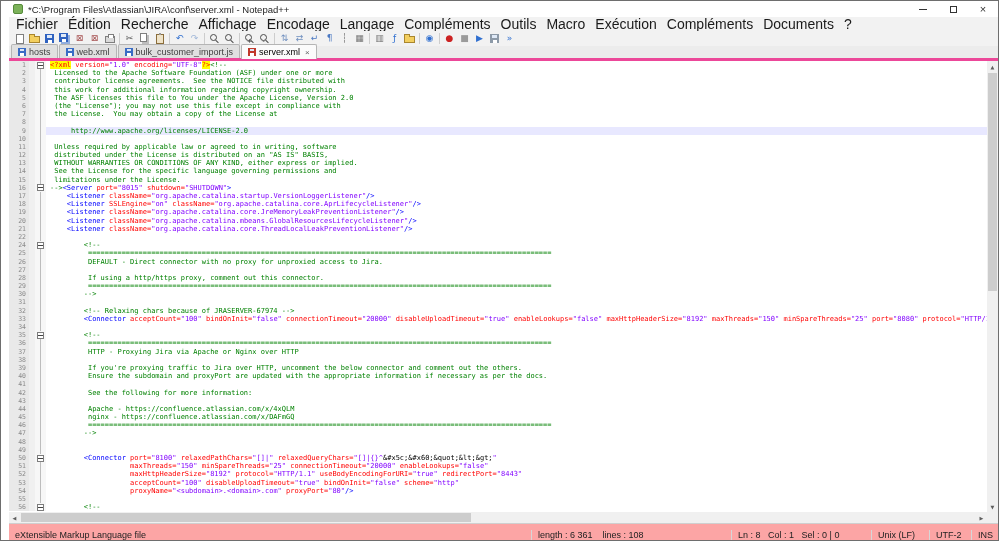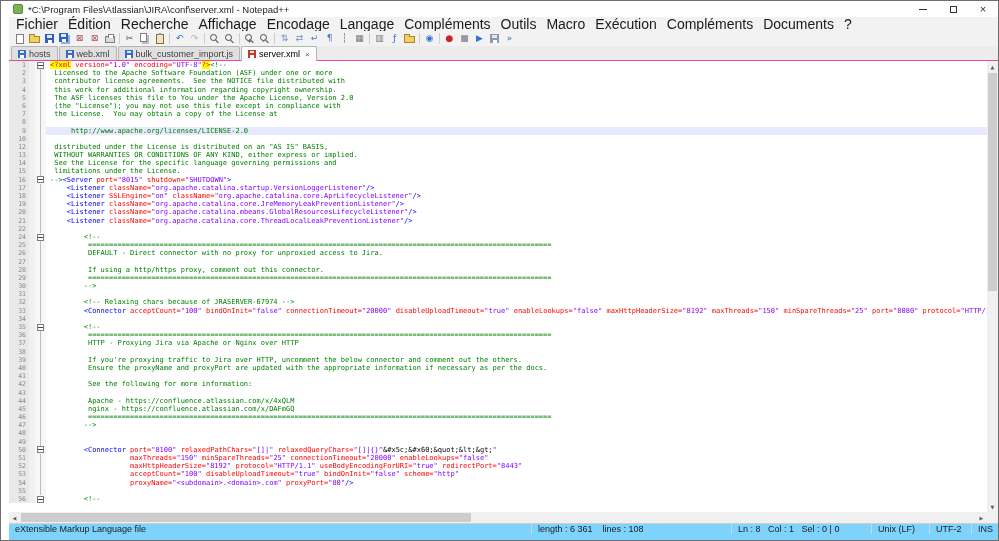--- a/index.html
+++ b/index.html
@@ -36,21 +36,21 @@
   .i-print { width:10px; height:7px; background:#d9d9d9; border:1px solid #7f7f7f; position:relative; margin-top:2px; }
   .i-print::before { content:""; position:absolute; top:-3px; left:2px; width:4px; height:3px; background:#fff; border:1px solid #7f7f7f; border-bottom:none; }
   .i-clip { width:8px; height:10px; background:#efe3c8; border:1px solid #8a6d3b; position:relative; }
   .i-clip::before { content:""; position:absolute; top:-2px; left:2px; width:2px; height:2px; background:#9a9a9a; }
   .i-mag { width:7px; height:7px; border:1px solid #4a4a4a; border-radius:50%; position:relative; margin:-2px 2px 0 0; }
   .i-mag::after { content:""; position:absolute; width:4px; height:1px; background:#4a4a4a; transform:rotate(45deg); right:-3px; bottom:-2px; }
   .i-mag.plus::before { content:"+"; position:absolute; top:-1.5px; left:1px; font-size:6px; color:#333; }
   .i-mag.minus::before { content:"-"; position:absolute; top:-1.5px; left:1.5px; font-size:6px; color:#333; }
 
   
-  .tabbar { height:15px; flex:none; background:#ececec; display:flex; align-items:flex-end; padding-left:2px; border-bottom:1px solid #ec4899; }
+  .tabbar { height:15px; flex:none; background:#ececec; display:flex; align-items:flex-end; padding-left:2px; border-bottom:3px solid #ec4899; }
   .tab { display:flex; align-items:center; gap:3px; height:14px; padding:0 6px; background:#e0e0e0; border:1px solid #b5b5b5; border-bottom:none; border-radius:2px 2px 0 0; margin-right:1px; font-size:9px; color:#404040; white-space:nowrap; }
   .tab.active { background:#fbfbfb; color:#000; height:15px; margin-bottom:-1px; }
   .tab-disk { width:8px; height:8px; flex:none; background:#3a6cc4; position:relative; }
   .tab-disk::before { content:""; position:absolute; top:1px; left:2px; width:4px; height:2px; background:#dbe6f5; }
   .tab-disk::after { content:""; position:absolute; bottom:0; left:2px; width:4px; height:3px; background:#fff; }
   .tab-disk.mod { background:#c0392b; }
   .tab-close { font-size:8px; color:#666; margin-left:2px; }
 
   
   .editor { flex:1; min-height:0; position:relative; background:#fff; }
@@ -78,21 +78,21 @@
   .varrow { position:absolute; left:0; width:11px; height:11px; display:flex; align-items:center; justify-content:center; font-size:5px; color:#5f5f5f; font-family:"DejaVu Sans",sans-serif; }
   .varrow.up { top:0; } .varrow.down { bottom:0; }
   .vthumb { position:absolute; left:1px; right:1px; top:12px; height:218px; background:#cdcdcd; }
   .hscroll { position:absolute; left:0; right:11px; bottom:0; height:11px; background:#f0f0f0; }
   .harrow { position:absolute; top:0; width:11px; height:11px; display:flex; align-items:center; justify-content:center; font-size:5px; color:#5f5f5f; font-family:"DejaVu Sans",sans-serif; }
   .harrow.left { left:0; } .harrow.right { right:0; }
   .hthumb { position:absolute; top:1px; bottom:1px; left:12px; width:450px; background:#cdcdcd; }
   .scorner { position:absolute; right:0; bottom:0; width:11px; height:11px; background:#f0f0f0; }
 
   
-  .statusbar { height:17px; flex:none; background:#7dd3fc; border-top:1px solid #cfcfcf; display:flex; align-items:flex-start; font-size:9px; color:#222; }
+  .statusbar { height:17px; flex:none; background:#fca5a5; border-top:1px solid #cfcfcf; display:flex; align-items:flex-end; font-size:9px; color:#222; }
   .sb { padding:0 6px; border-right:1px solid #d6d6d6; display:flex; align-items:center; white-space:pre; overflow:hidden; }
   .sb.s1 { flex:1; }
   .sb.s2 { width:200px; flex:none; }
   .sb.s3 { width:140px; flex:none; }
   .sb.s4 { width:58px; flex:none; }
   .sb.s5 { width:42px; flex:none; }
   .sb.s6 { width:26px; flex:none; border-right:none; }
 </style>
 </head>
 <body>
@@ -222,20 +222,21 @@
         <div class="crow"><span class="lnum">1</span><span class="bmark"></span><span class="fmargin"><i class="fbox"></i></span><span class="ctext"><span class="s-pi">&lt;?xml</span><span class="s-k"> </span><span class="s-a">version=</span><span class="s-v">"1.0"</span><span class="s-k"> </span><span class="s-a">encoding=</span><span class="s-v">"UTF-8"</span><span class="s-pi">?&gt;</span><span class="s-c">&lt;!--</span></span></div>
         <div class="crow"><span class="lnum">2</span><span class="bmark"></span><span class="fmargin"><i class="fline"></i></span><span class="ctext"><span class="s-c"> Licensed to the Apache Software Foundation (ASF) under one or more</span></span></div>
         <div class="crow"><span class="lnum">3</span><span class="bmark"></span><span class="fmargin"><i class="fline"></i></span><span class="ctext"><span class="s-c"> contributor license agreements.  See the NOTICE file distributed with</span></span></div>
         <div class="crow"><span class="lnum">4</span><span class="bmark"></span><span class="fmargin"><i class="fline"></i></span><span class="ctext"><span class="s-c"> this work for additional information regarding copyright ownership.</span></span></div>
         <div class="crow"><span class="lnum">5</span><span class="bmark"></span><span class="fmargin"><i class="fline"></i></span><span class="ctext"><span class="s-c"> The ASF licenses this file to You under the Apache License, Version 2.0</span></span></div>
         <div class="crow"><span class="lnum">6</span><span class="bmark"></span><span class="fmargin"><i class="fline"></i></span><span class="ctext"><span class="s-c"> (the "License"); you may not use this file except in compliance with</span></span></div>
         <div class="crow"><span class="lnum">7</span><span class="bmark"></span><span class="fmargin"><i class="fline"></i></span><span class="ctext"><span class="s-c"> the License.  You may obtain a copy of the License at</span></span></div>
         <div class="crow"><span class="lnum">8</span><span class="bmark"></span><span class="fmargin"><i class="fline"></i></span><span class="ctext"></span></div>
         <div class="crow"><span class="lnum">9</span><span class="bmark"></span><span class="fmargin"><i class="fline"></i></span><span class="ctext cur"><span class="s-c">     </span><span class="s-cu">http://www.apache.org/licenses/LICENSE-2.0</span></span></div>
         <div class="crow"><span class="lnum">10</span><span class="bmark"></span><span class="fmargin"><i class="fline"></i></span><span class="ctext"></span></div>
+        <div class="crow"><span class="lnum">11</span><span class="bmark"></span><span class="fmargin"><i class="fline"></i></span><span class="ctext"><span class="s-c"> Unless required by applicable law or agreed to in writing, software</span></span></div>
         <div class="crow"><span class="lnum">12</span><span class="bmark"></span><span class="fmargin"><i class="fline"></i></span><span class="ctext"><span class="s-c"> distributed under the License is distributed on an "AS IS" BASIS,</span></span></div>
         <div class="crow"><span class="lnum">13</span><span class="bmark"></span><span class="fmargin"><i class="fline"></i></span><span class="ctext"><span class="s-c"> WITHOUT WARRANTIES OR CONDITIONS OF ANY KIND, either express or implied.</span></span></div>
         <div class="crow"><span class="lnum">14</span><span class="bmark"></span><span class="fmargin"><i class="fline"></i></span><span class="ctext"><span class="s-c"> See the License for the specific language governing permissions and</span></span></div>
         <div class="crow"><span class="lnum">15</span><span class="bmark"></span><span class="fmargin"><i class="fline"></i></span><span class="ctext"><span class="s-c"> limitations under the License.</span></span></div>
         <div class="crow"><span class="lnum">16</span><span class="bmark"></span><span class="fmargin"><i class="fbox"></i></span><span class="ctext"><span class="s-c">--&gt;</span><span class="s-t">&lt;Server</span><span class="s-k"> </span><span class="s-a">port=</span><span class="s-v">"8015"</span><span class="s-k"> </span><span class="s-a">shutdown=</span><span class="s-v">"SHUTDOWN"</span><span class="s-t">&gt;</span></span></div>
         <div class="crow"><span class="lnum">17</span><span class="bmark"></span><span class="fmargin"><i class="fline"></i></span><span class="ctext"><span class="s-k">    </span><span class="s-t">&lt;Listener</span><span class="s-k"> </span><span class="s-a">className=</span><span class="s-v">"org.apache.catalina.startup.VersionLoggerListener"</span><span class="s-t">/&gt;</span></span></div>
         <div class="crow"><span class="lnum">18</span><span class="bmark"></span><span class="fmargin"><i class="fline"></i></span><span class="ctext"><span class="s-k">    </span><span class="s-t">&lt;Listener</span><span class="s-k"> </span><span class="s-a">SSLEngine=</span><span class="s-v">"on"</span><span class="s-k"> </span><span class="s-a">className=</span><span class="s-v">"org.apache.catalina.core.AprLifecycleListener"</span><span class="s-t">/&gt;</span></span></div>
         <div class="crow"><span class="lnum">19</span><span class="bmark"></span><span class="fmargin"><i class="fline"></i></span><span class="ctext"><span class="s-k">    </span><span class="s-t">&lt;Listener</span><span class="s-k"> </span><span class="s-a">className=</span><span class="s-v">"org.apache.catalina.core.JreMemoryLeakPreventionListener"</span><span class="s-t">/&gt;</span></span></div>
         <div class="crow"><span class="lnum">20</span><span class="bmark"></span><span class="fmargin"><i class="fline"></i></span><span class="ctext"><span class="s-k">    </span><span class="s-t">&lt;Listener</span><span class="s-k"> </span><span class="s-a">className=</span><span class="s-v">"org.apache.catalina.mbeans.GlobalResourcesLifecycleListener"</span><span class="s-t">/&gt;</span></span></div>
         <div class="crow"><span class="lnum">21</span><span class="bmark"></span><span class="fmargin"><i class="fline"></i></span><span class="ctext"><span class="s-k">    </span><span class="s-t">&lt;Listener</span><span class="s-k"> </span><span class="s-a">className=</span><span class="s-v">"org.apache.catalina.core.ThreadLocalLeakPreventionListener"</span><span class="s-t">/&gt;</span></span></div>
@@ -249,21 +250,21 @@
         <div class="crow"><span class="lnum">30</span><span class="bmark"></span><span class="fmargin"><i class="fline"></i></span><span class="ctext"><span class="s-c">        --&gt;</span></span></div>
         <div class="crow"><span class="lnum">31</span><span class="bmark"></span><span class="fmargin"><i class="fline"></i></span><span class="ctext"></span></div>
         <div class="crow"><span class="lnum">32</span><span class="bmark"></span><span class="fmargin"><i class="fline"></i></span><span class="ctext"><span class="s-k">        </span><span class="s-c">&lt;!-- Relaxing chars because of JRASERVER-67974 --&gt;</span></span></div>
         <div class="crow"><span class="lnum">33</span><span class="bmark"></span><span class="fmargin"><i class="fline"></i></span><span class="ctext"><span class="s-k">        </span><span class="s-t">&lt;Connector</span><span class="s-k"> </span><span class="s-a">acceptCount=</span><span class="s-v">"100"</span><span class="s-k"> </span><span class="s-a">bindOnInit=</span><span class="s-v">"false"</span><span class="s-k"> </span><span class="s-a">connectionTimeout=</span><span class="s-v">"20000"</span><span class="s-k"> </span><span class="s-a">disableUploadTimeout=</span><span class="s-v">"true"</span><span class="s-k"> </span><span class="s-a">enableLookups=</span><span class="s-v">"false"</span><span class="s-k"> </span><span class="s-a">maxHttpHeaderSize=</span><span class="s-v">"8192"</span><span class="s-k"> </span><span class="s-a">maxThreads=</span><span class="s-v">"150"</span><span class="s-k"> </span><span class="s-a">minSpareThreads=</span><span class="s-v">"25"</span><span class="s-k"> </span><span class="s-a">port=</span><span class="s-v">"8080"</span><span class="s-k"> </span><span class="s-a">protocol=</span><span class="s-v">"HTTP/1.1"</span></span></div>
         <div class="crow"><span class="lnum">34</span><span class="bmark"></span><span class="fmargin"><i class="fline"></i></span><span class="ctext"></span></div>
         <div class="crow"><span class="lnum">35</span><span class="bmark"></span><span class="fmargin"><i class="fbox"></i></span><span class="ctext"><span class="s-k">        </span><span class="s-c">&lt;!--</span></span></div>
         <div class="crow"><span class="lnum">36</span><span class="bmark"></span><span class="fmargin"><i class="fline"></i></span><span class="ctext"><span class="s-c">         ==============================================================================================================</span></span></div>
         <div class="crow"><span class="lnum">37</span><span class="bmark"></span><span class="fmargin"><i class="fline"></i></span><span class="ctext"><span class="s-c">         HTTP - Proxying Jira via Apache or Nginx over HTTP</span></span></div>
         <div class="crow"><span class="lnum">38</span><span class="bmark"></span><span class="fmargin"><i class="fline"></i></span><span class="ctext"></span></div>
         <div class="crow"><span class="lnum">39</span><span class="bmark"></span><span class="fmargin"><i class="fline"></i></span><span class="ctext"><span class="s-c">         If you're proxying traffic to Jira over HTTP, uncomment the below connector and comment out the others.</span></span></div>
-        <div class="crow"><span class="lnum">40</span><span class="bmark"></span><span class="fmargin"><i class="fline"></i></span><span class="ctext"><span class="s-c">         Ensure the proxyName and proxyPort are updated with the appropriate information if necessary as per the docs.</span></span></div>
+        <div class="crow"><span class="lnum">40</span><span class="bmark"></span><span class="fmargin"><i class="fline"></i></span><span class="ctext"><span class="s-c">         Ensure the subdomain and proxyPort are updated with the appropriate information if necessary as per the docs.</span></span></div>
         <div class="crow"><span class="lnum">41</span><span class="bmark"></span><span class="fmargin"><i class="fline"></i></span><span class="ctext"></span></div>
         <div class="crow"><span class="lnum">42</span><span class="bmark"></span><span class="fmargin"><i class="fline"></i></span><span class="ctext"><span class="s-c">         See the following for more information:</span></span></div>
         <div class="crow"><span class="lnum">43</span><span class="bmark"></span><span class="fmargin"><i class="fline"></i></span><span class="ctext"></span></div>
         <div class="crow"><span class="lnum">44</span><span class="bmark"></span><span class="fmargin"><i class="fline"></i></span><span class="ctext"><span class="s-c">         Apache - </span><span class="s-cu">https://confluence.atlassian.com/x/4xQLM</span></span></div>
         <div class="crow"><span class="lnum">45</span><span class="bmark"></span><span class="fmargin"><i class="fline"></i></span><span class="ctext"><span class="s-c">         nginx - </span><span class="s-cu">https://confluence.atlassian.com/x/DAFmGQ</span></span></div>
         <div class="crow"><span class="lnum">46</span><span class="bmark"></span><span class="fmargin"><i class="fline"></i></span><span class="ctext"><span class="s-c">         ==============================================================================================================</span></span></div>
         <div class="crow"><span class="lnum">47</span><span class="bmark"></span><span class="fmargin"><i class="fline"></i></span><span class="ctext"><span class="s-c">        --&gt;</span></span></div>
         <div class="crow"><span class="lnum">48</span><span class="bmark"></span><span class="fmargin"><i class="fline"></i></span><span class="ctext"></span></div>
         <div class="crow"><span class="lnum">49</span><span class="bmark"></span><span class="fmargin"><i class="fline"></i></span><span class="ctext"></span></div>
         <div class="crow"><span class="lnum">50</span><span class="bmark"></span><span class="fmargin"><i class="fbox"></i></span><span class="ctext"><span class="s-k">        </span><span class="s-t">&lt;Connector</span><span class="s-k"> </span><span class="s-a">port=</span><span class="s-v">"8100"</span><span class="s-k"> </span><span class="s-a">relaxedPathChars=</span><span class="s-v">"[]|"</span><span class="s-k"> </span><span class="s-a">relaxedQueryChars=</span><span class="s-v">"[]|{}^</span><span class="s-e">&amp;#x5c;&amp;#x60;&amp;quot;&amp;lt;&amp;gt;</span><span class="s-v">"</span></span></div>

